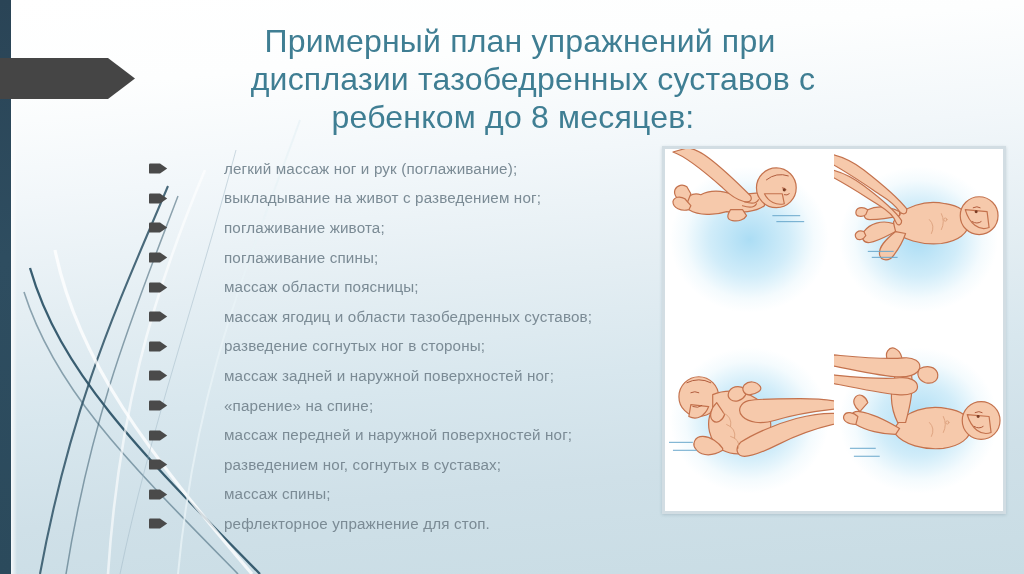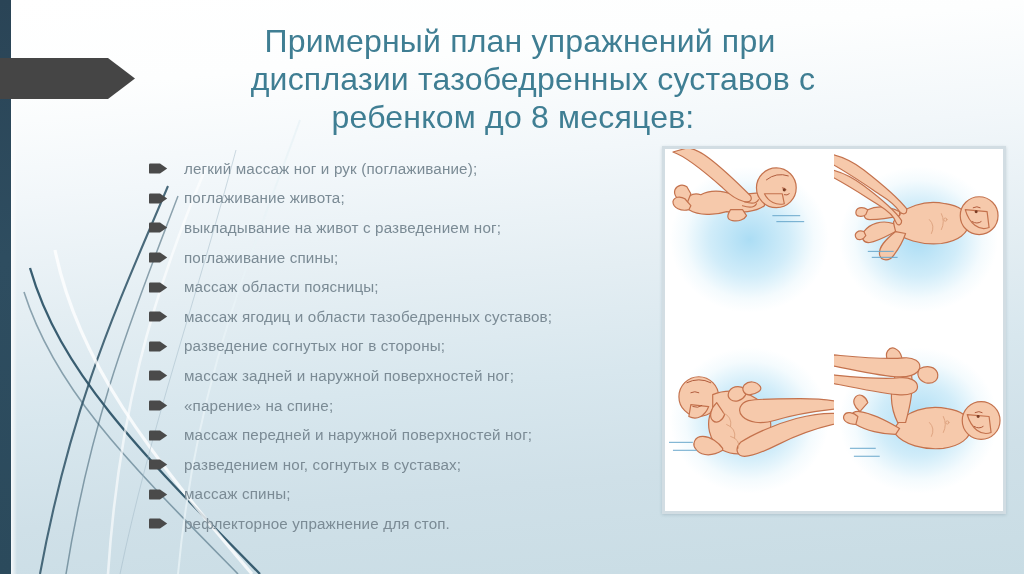--- a/index.html
+++ b/index.html
@@ -89,20 +89,21 @@
   .bullets {
     position: absolute;
     left: 148px;
     top: 154px;
     width: 510px;
   }
   .bullet-row {
     display: flex;
     align-items: center;
     height: 29.6px;
+    gap: 40px;
   }
   .bullet-marker {
     flex: 0 0 auto;
     width: 20px;
     height: 11px;
     margin-right: 16px;
     position: relative;
   }
   .bullet-marker .glyph {
     display: block;
@@ -196,30 +197,30 @@
       </span>
       <span class="bullet-text">легкий массаж ног и рук (поглаживание);</span>
     </div>
 
     <div class="bullet-row">
       <span class="bullet-marker">
         <svg class="glyph" viewBox="0 0 20 11" aria-hidden="true">
             <path d="M1 1.6 Q1 0.4 2.2 0.4 L12 0.4 L19.2 5.5 L12 10.6 L2.2 10.6 Q1 10.6 1 9.4 Z" fill="#4a4a4a"></path>
           </svg>
       </span>
+      <span class="bullet-text">выкладывание на живот с разведением ног;</span>
+    </div>
+
+    <div class="bullet-row">
+      <span class="bullet-marker">
+        <svg class="glyph" viewBox="0 0 20 11" aria-hidden="true">
+            <path d="M1 1.6 Q1 0.4 2.2 0.4 L12 0.4 L19.2 5.5 L12 10.6 L2.2 10.6 Q1 10.6 1 9.4 Z" fill="#4a4a4a"></path>
+          </svg>
+      </span>
       <span class="bullet-text">поглаживание живота;</span>
-    </div>
-
-    <div class="bullet-row">
-      <span class="bullet-marker">
-        <svg class="glyph" viewBox="0 0 20 11" aria-hidden="true">
-            <path d="M1 1.6 Q1 0.4 2.2 0.4 L12 0.4 L19.2 5.5 L12 10.6 L2.2 10.6 Q1 10.6 1 9.4 Z" fill="#4a4a4a"></path>
-          </svg>
-      </span>
-      <span class="bullet-text">выкладывание на живот с разведением ног;</span>
     </div>
 
     <div class="bullet-row">
       <span class="bullet-marker">
         <svg class="glyph" viewBox="0 0 20 11" aria-hidden="true">
             <path d="M1 1.6 Q1 0.4 2.2 0.4 L12 0.4 L19.2 5.5 L12 10.6 L2.2 10.6 Q1 10.6 1 9.4 Z" fill="#4a4a4a"></path>
           </svg>
       </span>
       <span class="bullet-text">поглаживание спины;</span>
     </div>

